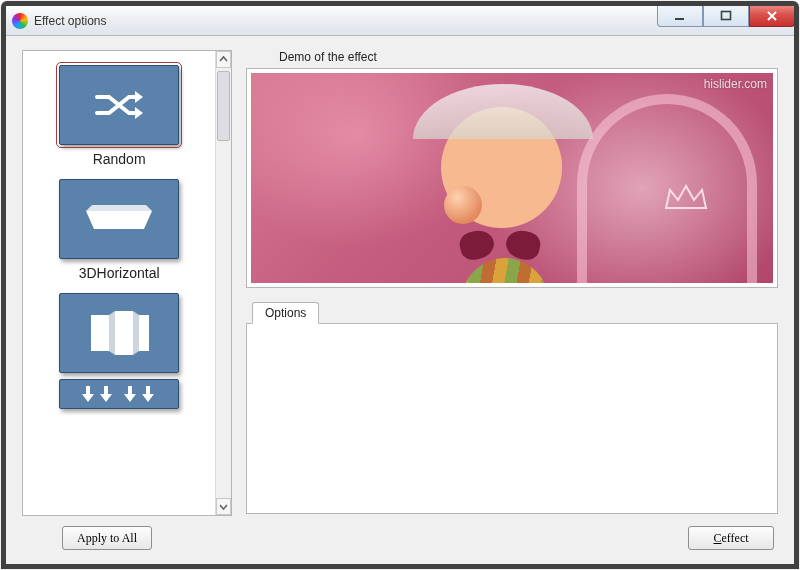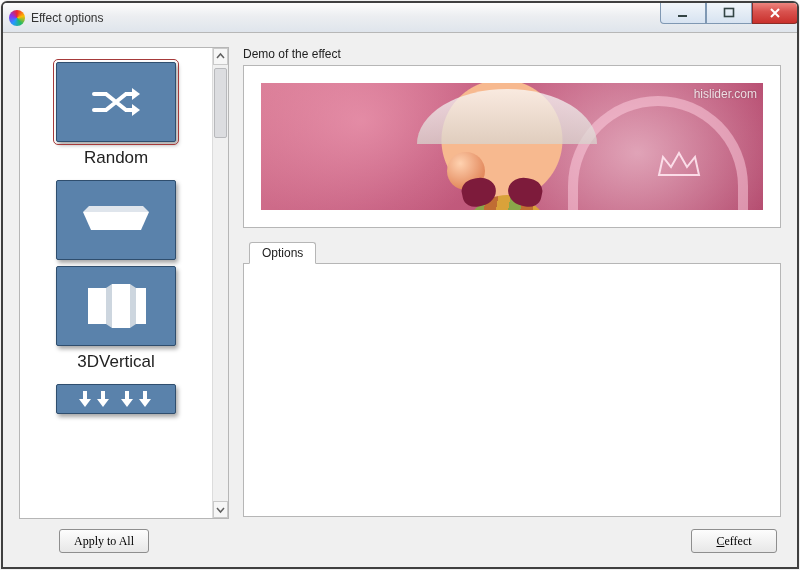--- a/index.html
+++ b/index.html
@@ -1,19 +1,19 @@
 <!DOCTYPE html>
 <html><head>
 <meta charset="utf-8">
 <style>
   * { box-sizing: border-box; }
   html, body { margin:0; padding:0; width:800px; height:570px; overflow:hidden; font-family: "Segoe UI", Tahoma, sans-serif; font-size:12px; color:#222; }
   body { background:#fdfdfd; }
 
-  .window { width:798px; height:568px; margin:1px; border:2px solid #404040; border-radius:6px 6px 0 0; background:#fff; display:flex; flex-direction:column; box-shadow:0 0 0 1px rgba(0,0,0,.05); overflow:hidden; }
+  .window { width:798px; height:568px; margin:1px; border:5px solid #404040; border-radius:6px 6px 0 0; background:#fff; display:flex; flex-direction:column; box-shadow:0 0 0 1px rgba(0,0,0,.05); overflow:hidden; }
 
   .titlebar { height:30px; background:linear-gradient(#fdfdfd,#eceef1 45%,#dfe5ec); border-bottom:1px solid #b7b7b7; display:flex; align-items:center; padding:0 0 0 6px; position:relative; }
   .titlebar .app-icon { width:16px; height:16px; border-radius:50%; background:conic-gradient(from 0deg,#e23,#fb0,#2b6,#29f,#83e,#e23); margin-right:6px; }
   .titlebar .title { flex:1; color:#333; font-size:12px; }
   .win-btns { display:flex; align-self:flex-start; margin-top:-1px; margin-right:-1px; }
   .win-btn { width:46px; height:22px; border:1px solid #7f98b3; border-top:none; display:flex; align-items:center; justify-content:center; background:linear-gradient(#f2f6fa,#d7e3f1); font-family:sans-serif; }
   .win-btn.min { border-radius:0 0 0 4px; }
   .win-btn.close { border-radius:0 0 4px 0; background:linear-gradient(#f08b84,#d9534f 45%,#c9302c); border-color:#8a2d28; color:#fff; }
   .win-btn svg { display:block; }
 
@@ -21,30 +21,30 @@
 
   .left { grid-column:1; grid-row:1; display:flex; flex-direction:column; }
   .left-label { height:38px; display:flex; align-items:center; }
   .eff-shell { flex:1; border:1px solid #b6b6b6; background:#fff; position:relative; overflow:hidden; display:flex; }
   .eff-scroll { width:100%; overflow:hidden; padding:8px 0 8px 0; }
   .eff-item { width:130px; margin:6px auto 2px auto; text-align:center; }
   .eff-item.selected .thumb { outline:1px solid #a63a3a; outline-offset:2px; }
   .thumb { width:120px; height:80px; margin:0 auto 6px auto; background:#5a82ab; border:1px solid #2f4e6e; border-radius:2px; box-shadow:2px 3px 4px rgba(0,0,0,.35); position:relative; display:flex; align-items:center; justify-content:center; }
   .thumb.partial { height:30px; overflow:hidden; }
   .thumb svg { display:block; }
-  .eff-label { font-size:17px; padding-bottom:6px; }
+  .eff-label { font-size:14px; padding-bottom:6px; }
   .scrollbar { width:17px; background:#f0f0f0; border-left:1px solid #dcdcdc; position:relative; }
   .sb-btn { height:17px; background:#f6f6f6; border:1px solid #c9c9c9; display:flex; align-items:center; justify-content:center; position:absolute; left:0; right:0; }
   .sb-btn.up { top:0; }
   .sb-btn.dn { bottom:0; }
   .sb-thumb { position:absolute; left:1px; right:1px; top:20px; height:70px; background:#dcdde0; border:1px solid #b8b9bc; border-radius:2px; }
 
   .right { grid-column:2; grid-row:1; display:flex; flex-direction:column; }
-  .demo-label { height:18px; }
-  .demo-box { height:163px; border:1px solid #b6b6b6; padding:17px; background:#fff; }
+  .demo-label { height:18px;margin-left:33px; }
+  .demo-box { height:220px; border:1px solid #b6b6b6; padding:4px; background:#fff; }
   .demo-img { width:100%; height:100%; position:relative; overflow:hidden; background:
      radial-gradient(circle at 48% 45%, #f7b98f 0 60px, transparent 61px),
      radial-gradient(ellipse 220px 180px at 75% 55%, rgba(255,230,238,.55), transparent 70%),
      radial-gradient(ellipse 200px 160px at 20% 30%, rgba(255,180,200,.45), transparent 70%),
      linear-gradient(135deg,#d87a94,#c45d7f 40%,#b2476b);
   }
   .demo-img::before { content:""; position:absolute; left:37%; top:54%; width:38px; height:38px; border-radius:50%;
      background:radial-gradient(circle at 35% 30%, #ffd2b0, #e38a5e 70%); }
   .demo-img::after { content:""; position:absolute; left:31%; top:5%; width:180px; height:55px; border-radius:50% 50% 0 0/100% 100% 0 0;
      background:linear-gradient(#fafafa,#d8d4ce); opacity:.75; }
@@ -112,33 +112,33 @@
             <div class="eff-label">Random</div>
           </div>
 
           <div class="eff-item">
             <div class="thumb">
               <svg width="86" height="48" viewBox="0 0 86 48">
                 <polygon points="10,16 76,16 68,34 18,34" fill="#fff"></polygon>
                 <polygon points="10,16 76,16 70,10 16,10" fill="#dfe5ec"></polygon>
               </svg>
             </div>
+            <div class="eff-label">3DHorizontal</div>
           </div>
 
           <div class="eff-item">
             <div class="thumb">
               <svg width="80" height="56" viewBox="0 0 80 56">
                 <rect x="12" y="10" width="18" height="36" fill="#fff"></rect>
                 <polygon points="30,10 36,6 36,50 30,46" fill="#cdd6df"></polygon>
                 <rect x="36" y="6" width="18" height="44" fill="#fff"></rect>
                 <polygon points="54,6 60,10 60,46 54,50" fill="#cdd6df"></polygon>
                 <rect x="60" y="10" width="10" height="36" fill="#fff"></rect>
               </svg>
             </div>
-            <div class="eff-label">3DVertical</div>
           </div>
 
           <div class="eff-item">
             <div class="thumb partial">
               <svg width="90" height="24" viewBox="0 0 90 24">
                 <g fill="#fff">
                   <path d="M12 4 v8 l-4 0 6 8 6-8 -4 0 v-8 z"></path>
                   <path d="M30 4 v8 l-4 0 6 8 6-8 -4 0 v-8 z"></path>
                   <path d="M54 4 v8 l-4 0 6 8 6-8 -4 0 v-8 z"></path>
                   <path d="M72 4 v8 l-4 0 6 8 6-8 -4 0 v-8 z"></path>

